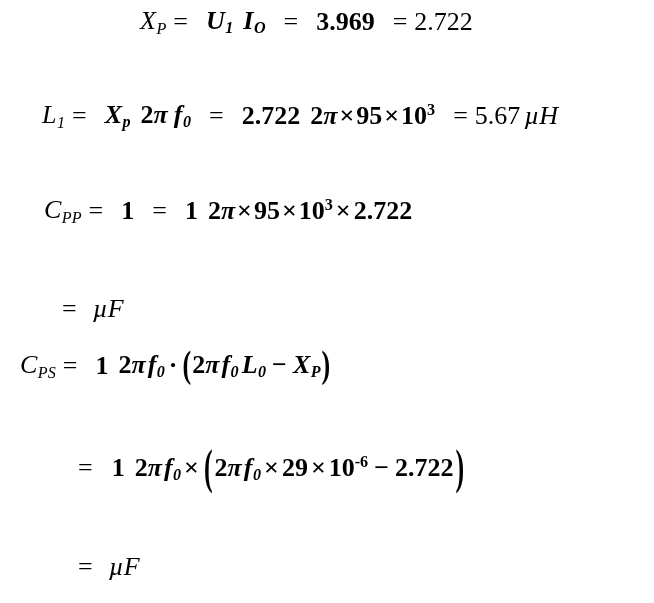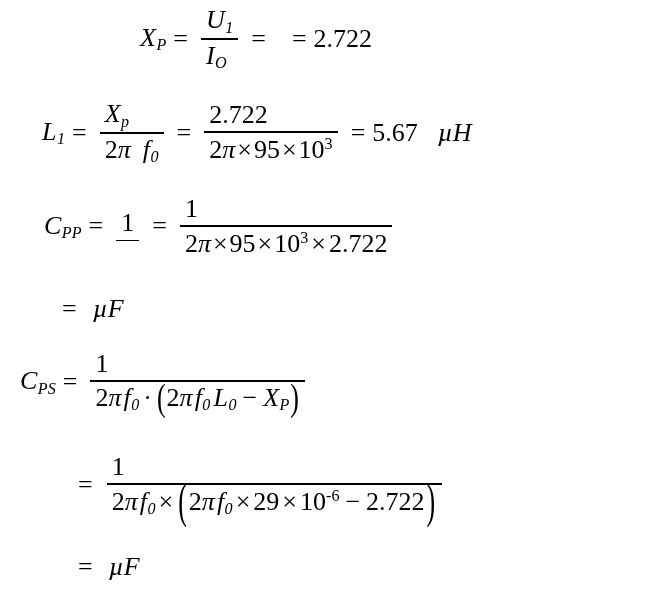--- a/index.html
+++ b/index.html
@@ -53,26 +53,27 @@
   .op {
     font-style: normal;
     padding: 0 7px;
   }
   .opn {
     font-style: normal;
   }
   
   .frac {
     display: inline-flex;
-    flex-direction: column;
-    align-items: flex-start;
+    flex-direction: row;
+    align-items: center;
     justify-content: center;
     vertical-align: middle;
     margin: 0 6px;
     line-height: 1.08;
+    font-weight: bold;
   }
   .frac .num,
   .frac .den {
     display: block;
     padding: 0 5px;
     text-align: center;
     white-space: nowrap;
   }
   .frac .bar {
     display: block;
@@ -110,42 +111,43 @@
     <span class="var"><span>X</span><span class="sub">P</span></span>
     <span class="op">=</span>
     <span class="frac">
       <span class="num"><span class="var"><span>U</span><span class="sub">1</span></span></span>
       <span class="bar"></span>
       <span class="den"><span class="var"><span>I</span><span class="sub">O</span></span></span>
     </span>
     <span class="op">=</span>
     <span class="frac">
       <span class="bar"></span>
+      <span class="den opn">3.969</span>
     </span>
     <span class="op">=</span>
     <span class="opn">2.722</span>
   </div>
 
   <div class="eq" style="left:42px; top:100px;">
     <span class="var"><span>L</span><span class="sub">1</span></span>
     <span class="op">=</span>
     <span class="frac">
       <span class="num"><span class="var"><span>X</span><span class="sub">p</span></span></span>
       <span class="bar"></span>
-      <span class="den"><span class="opn">2</span><span class="sym">π</span><span class="var" style="margin-left:12px;"><span>f</span><span class="sub">0</span></span></span>
+      <span class="den"><span class="opn">2</span><span class="sym">π</span><span class="var" style="margin-left:6px;"><span>f</span><span class="sub">0</span></span></span>
     </span>
     <span class="op">=</span>
     <span class="frac">
       <span class="num opn">2.722</span>
       <span class="bar"></span>
       <span class="den"><span class="opn">2</span><span class="sym">π</span><span class="opn" style="padding:0 2px;">×</span><span class="opn">95</span><span class="opn" style="padding:0 2px;">×</span><span class="opn">10</span><span class="subup">3</span></span>
     </span>
     <span class="op">=</span>
     <span class="opn">5.67</span>
-    <span class="sym" style="margin-left:20px;">µH</span>
+    <span class="sym" style="margin-left:4px;">µH</span>
   </div>
 
   <div class="eq" style="left:44px; top:195px;">
     <span class="var"><span>C</span><span class="sub">PP</span></span>
     <span class="op">=</span>
     <span class="frac">
       <span class="num opn">1</span>
       <span class="bar"></span>
     </span>
     <span class="op">=</span>

